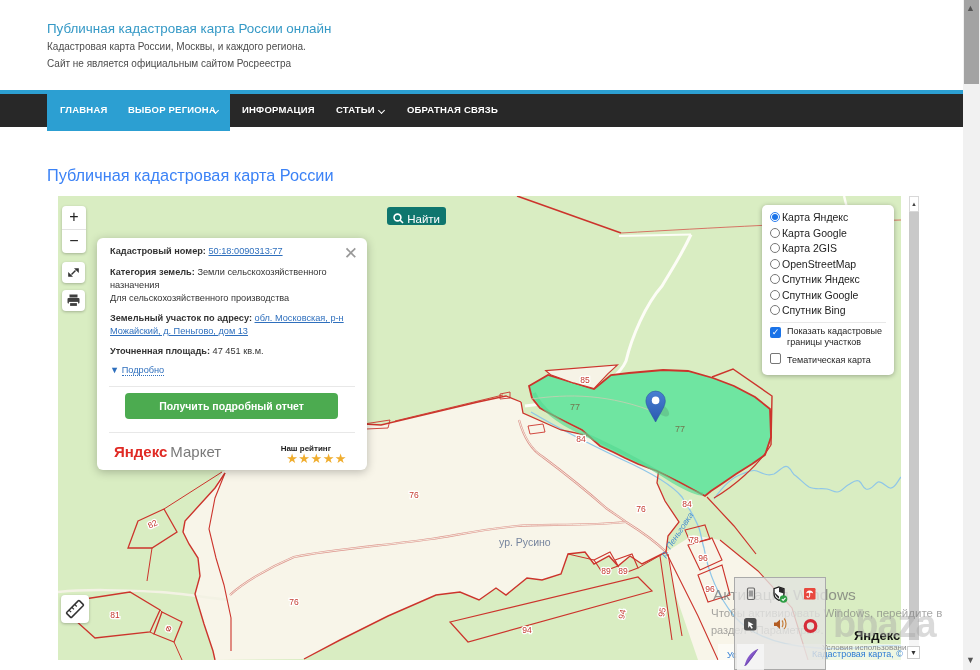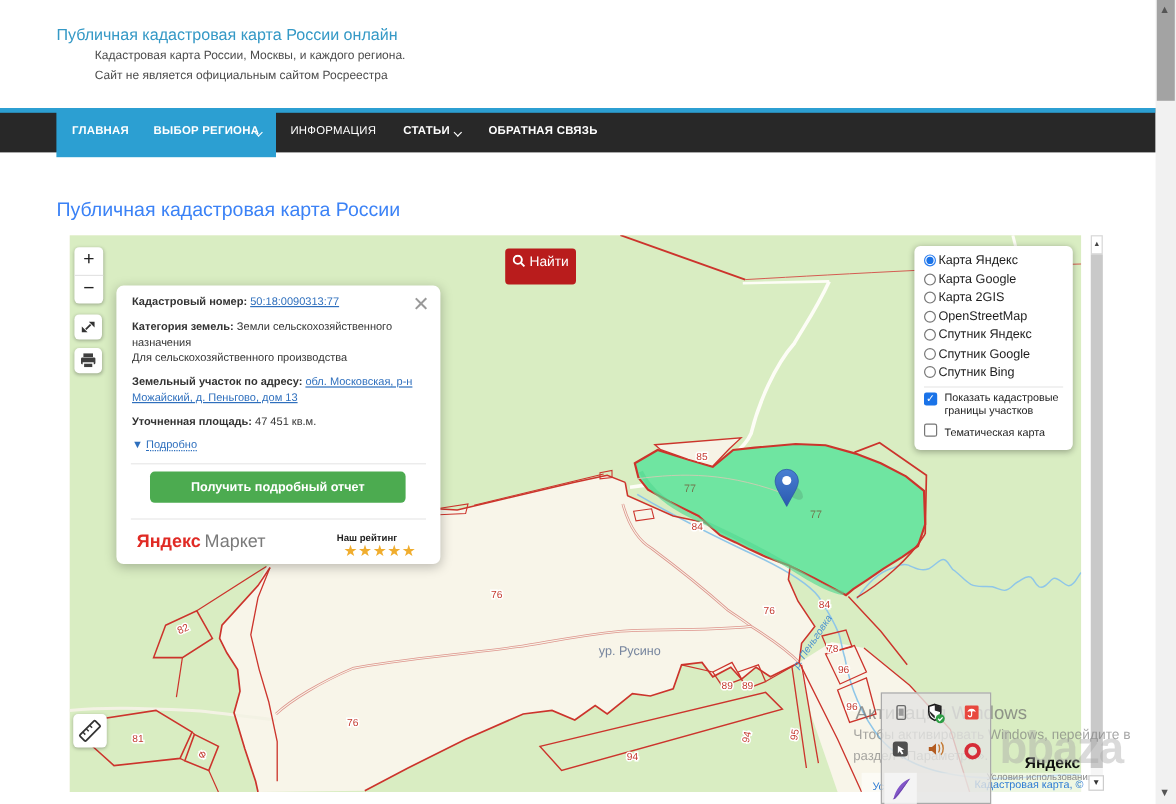--- a/index.html
+++ b/index.html
@@ -2,36 +2,36 @@
 <html lang="ru"><head>
 <meta charset="utf-8">
 <title>Публичная кадастровая карта России онлайн</title>
 <style>
   * { margin:0; padding:0; box-sizing:border-box; }
   html,body { width:980px; height:670px; overflow:hidden; background:#fff;
     font-family:"Liberation Sans", sans-serif; position:relative; }
   .abs { position:absolute; }
   
   .site-title { left:47px; top:21px; font-size:13.4px; color:#3599c6; }
-  .site-sub { left:47px; font-size:10px; color:#4c4c4c;margin-left:32px; }
+  .site-sub { left:47px; font-size:10px; color:#4c4c4c; }
   
   .nav { left:0; top:90px; width:963px; height:37px; background:#282828;
          border-top:4px solid #2c9fd2; }
   .nav-active { left:47px; top:90px; width:183px; height:41px; background:#2c9fd2; }
   .caret { position:absolute; top:18px; width:5px; height:5px;
            border-right:1.6px solid #fff; border-bottom:1.6px solid #fff;
            transform:rotate(45deg); }
   .h2 { left:47px; top:166px; font-size:16.3px; color:#3b82f6; font-weight:normal; }
   
   #map { left:58px; top:196px; width:843px; height:464px; background:#f8f5ea; }
   
   .searchbox { left:37px; top:10px; width:305px; height:26px; background:#fff;
     border:1px solid #ccc; border-radius:3px; font-size:10.5px; color:#333;
     line-height:24px; padding-left:9px; }
-  .findbtn { left:363px; top:11px; width:59px; height:30px; background:#b91c1c;
+  .findbtn { left:329px; top:11px; width:59px; height:18px; background:#0f766e;
     border-radius:3px; color:#fff; font-size:11.5px; text-align:center; line-height:25px; }
   
   .zoombox { left:4px; top:10px; width:24px; height:47px; background:#fff; border-radius:4px;
     box-shadow:0 1px 3px rgba(0,0,0,.25); }
   .zplus, .zminus { position:absolute; left:0; width:24px; height:23px; text-align:center;
     font-size:16px; color:#222; line-height:22px; }
   .zminus { top:23px; border-top:1px solid #e3e3e3; }
   .sqbtn { background:#fff; border-radius:4px; box-shadow:0 1px 3px rgba(0,0,0,.25); }
   
   .card { left:39px; top:42px; width:270px; height:232px; background:#fff; border-radius:6px;
@@ -87,21 +87,21 @@
   <div class="abs site-title">Публичная кадастровая карта России онлайн</div>
   <div class="abs site-sub" style="top:41px">Кадастровая карта России, Москвы, и каждого региона.</div>
   <div class="abs site-sub" style="top:58px">Сайт не является официальным сайтом Росреестра</div>
 
   <div class="abs nav"></div>
   <div class="abs nav-active"></div>
   <div class="abs" style="left:0;top:90px;width:963px;height:41px">
     <a class="abs" href="#" style="left:60px;top:14px;color:#fff;font-size:9.5px;font-weight:bold;text-decoration:none;letter-spacing:.2px">ГЛАВНАЯ</a>
     <a class="abs" href="#" style="left:128px;top:14px;color:#fff;font-size:9.5px;font-weight:bold;text-decoration:none;letter-spacing:.2px">ВЫБОР РЕГИОНА</a>
     <span class="caret" style="left:213px"></span>
-    <a class="abs" href="#" style="left:242px;top:14px;color:#fff;font-size:9.5px;font-weight:normal;text-decoration:none;letter-spacing:.2px">ИНФОРМАЦИЯ</a>
+    <a class="abs" href="#" style="left:242px;top:14px;color:#fff;font-size:9.5px;font-weight:bold;text-decoration:none;letter-spacing:.2px">ИНФОРМАЦИЯ</a>
     <a class="abs" href="#" style="left:336px;top:14px;color:#fff;font-size:9.5px;font-weight:bold;text-decoration:none;letter-spacing:.2px">СТАТЬИ</a>
     <span class="caret" style="left:379px"></span>
     <a class="abs" href="#" style="left:407px;top:14px;color:#fff;font-size:9.5px;font-weight:bold;text-decoration:none;letter-spacing:.2px">ОБРАТНАЯ СВЯЗЬ</a>
   </div>
 
   <h2 class="abs h2">Публичная кадастровая карта России</h2>
 
   <div class="abs" id="map">
     <svg class="abs" style="left:0;top:0" width="843" height="464" viewBox="0 0 843 464">
       <defs>

